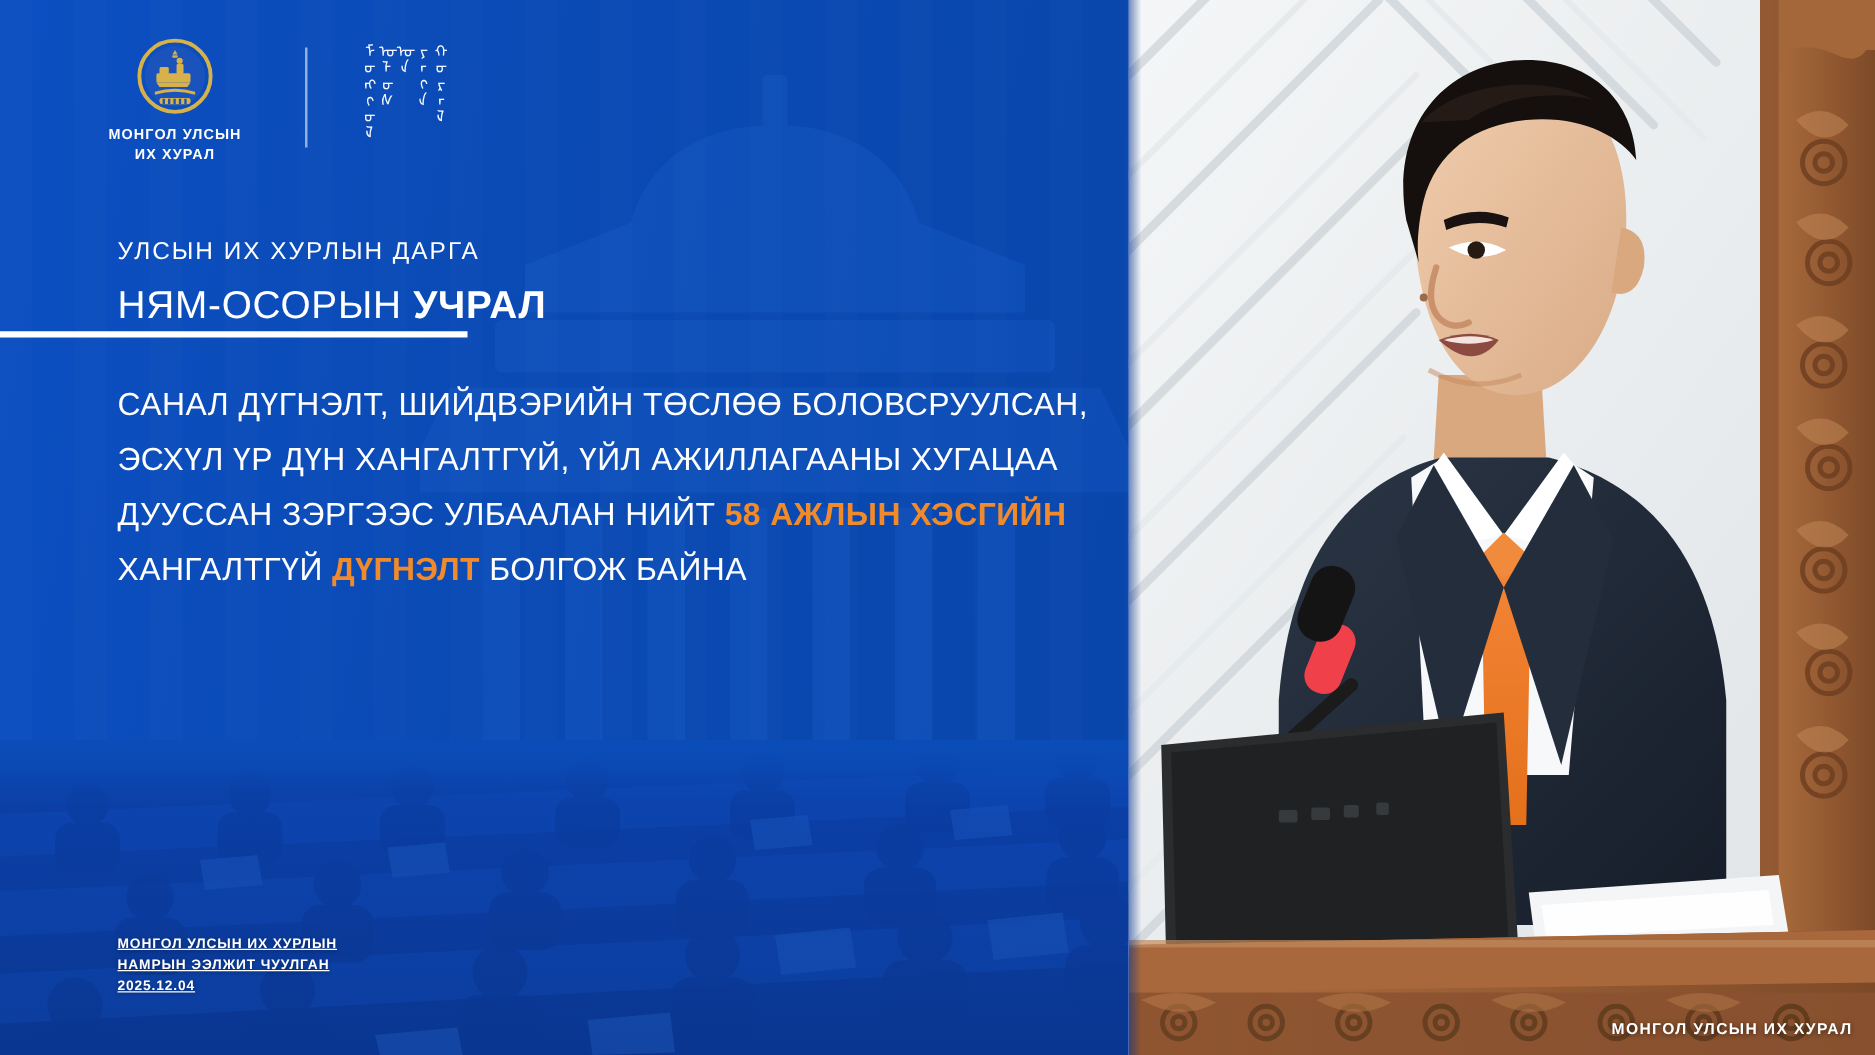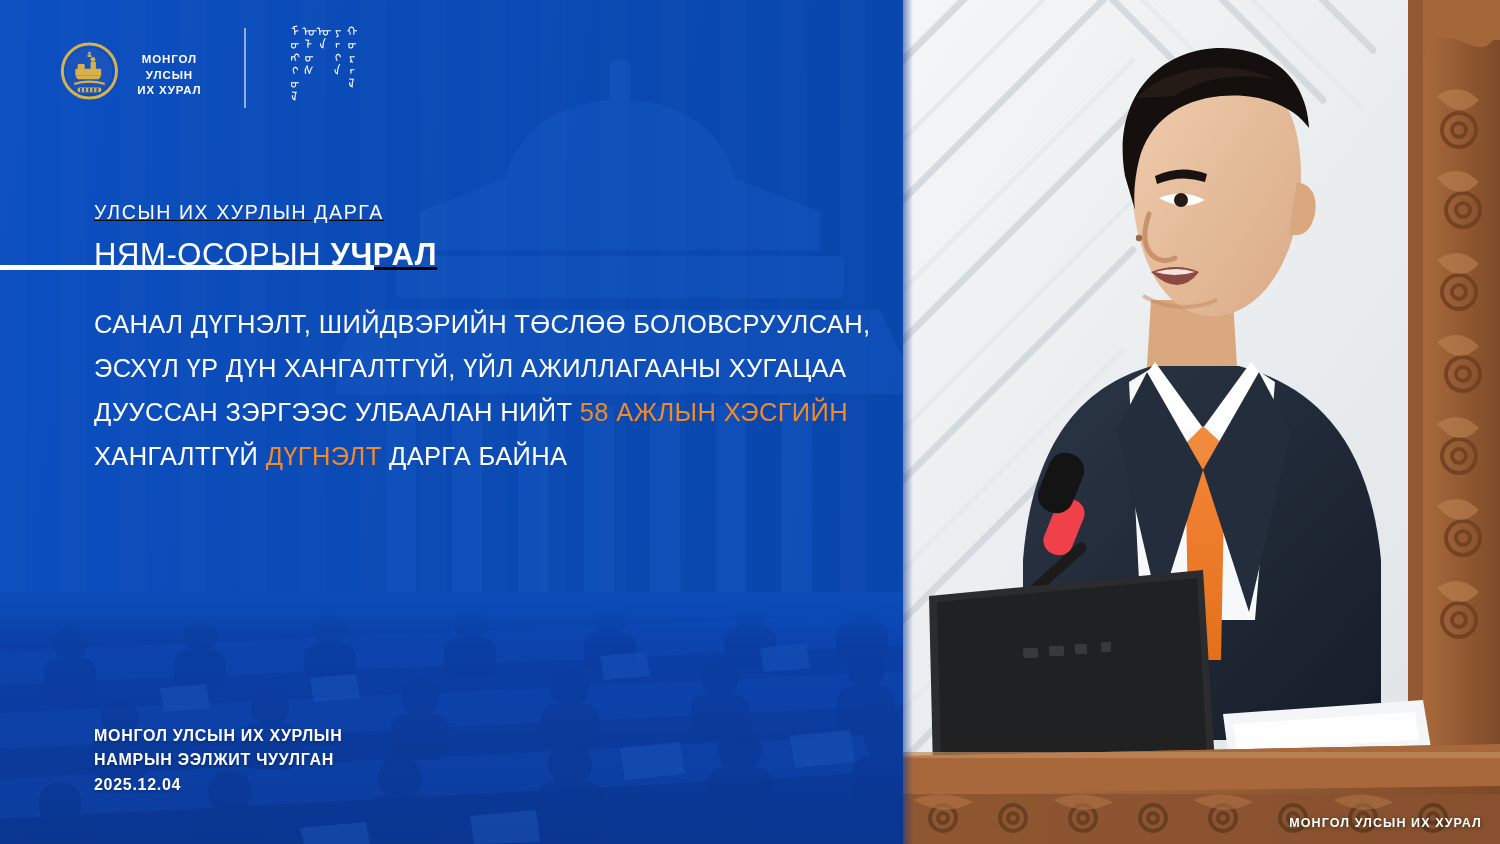--- a/index.html
+++ b/index.html
@@ -27,81 +27,81 @@
   .bg-building{
     position:absolute; left:300px; top:60px; width:640px; height:620px;
     opacity:.30;
   }
   .bg-building svg{ width:100%; height:100%; display:block; }
 
   
   .logo-lockup{
     position:absolute; left:60px; top:30px; display:flex; align-items:center; gap:22px;
   }
-  .emblem-block{ display:flex; flex-direction:row; align-items:center; width:160px; }
+  .emblem-block{ display:flex; flex-direction:column; align-items:center; width:160px; }
   .soyombo-emblem{ width:62px; height:62px; display:block; }
   .emblem-caption{
     margin-top:9px; color:#ffffff; font-size:11.5px; font-weight:700;
     letter-spacing:.9px; line-height:1.35; text-align:center; white-space:pre-line;
   }
   .logo-divider{
     width:2px; height:80px; background:rgba(255,255,255,.55); margin-left:2px; margin-top:-6px;
   }
   .mongol-script{
     color:#ffffff; font-size:13px; letter-spacing:1px; line-height:1.1;
     writing-mode:vertical-lr; text-orientation:upright;
     height:88px; margin-left:16px; margin-top:-6px;
     font-family:"DejaVu Sans",sans-serif; opacity:.97;
     display:flex; align-items:flex-start;
   }
 
   
-  .title-block{ position:absolute; left:94px; top:201px; width:760px;text-decoration:underline; }
+  .title-block{ position:absolute; left:94px; top:190px; width:760px; }
   .speaker-role{
     color:#ffffff; font-size:19.5px; font-weight:400; letter-spacing:1.6px;
   }
   .speaker-name{
     margin-top:13px; color:#ffffff; font-size:31px; letter-spacing:.6px;
     font-weight:400; white-space:nowrap;
   }
   .speaker-name b{ font-weight:700; }
 
   .rule{
     position:absolute; left:0; top:265px; width:374px; height:5px;
     background:#ffffff;
   }
 
   
   .body-text{
     position:absolute; left:94px; top:302px; width:790px;
     color:#ffffff; font-size:25.5px; font-weight:400;
     line-height:44px; letter-spacing:.35px;
   }
-  .body-text .hl{ color:#f08a2b; font-weight:400; }
+  .body-text .hl{ color:#f08a2b; font-weight:700; }
 
   
   .chamber-photo{
     position:absolute; left:0; bottom:0; width:903px; height:252px;
     overflow:hidden;
   }
   .chamber-photo .pic{ position:absolute; inset:0; }
   .chamber-tint{
     position:absolute; inset:0;
     background:linear-gradient(180deg,rgba(10,76,184,.92) 0%,rgba(10,64,170,.80) 22%,rgba(9,56,150,.74) 100%);
     mix-blend-mode:normal;
   }
   .chamber-fade-top{
     position:absolute; left:0; top:0; width:100%; height:36px;
     background:linear-gradient(180deg,#0a4cb8 0%,rgba(10,76,184,0) 100%);
   }
 
   .footer-caption{
     position:absolute; left:94px; bottom:46px; color:#ffffff;
-    font-size:16px; font-weight:700; letter-spacing:.7px; line-height:1.55;
-    white-space:pre-line; text-shadow:0 1px 3px rgba(0,0,0,.35);
+    font-size:11px; font-weight:700; letter-spacing:.7px; line-height:1.55;
+    white-space:pre-line; text-shadow:0 1px 3px rgba(0,0,0,.35);text-decoration:underline;
   }
 
   
   .right-photo{
     position:absolute; left:903px; top:0; width:597px; height:844px;
     overflow:hidden; background:#e9ecef;
   }
   .photo-svg{ position:absolute; inset:0; width:100%; height:100%; }
   .watermark{
     position:absolute; right:18px; bottom:14px; color:#ffffff;
@@ -192,21 +192,21 @@
 
     <div class="title-block">
       <div class="speaker-role">УЛСЫН ИХ ХУРЛЫН ДАРГА</div>
       <div class="speaker-name">
         <span>НЯМ-ОСОРЫН </span><b>УЧРАЛ</b>
       </div>
     </div>
 
     <div class="rule"></div>
 
-    <div class="body-text" id="body-text"><span>САНАЛ ДҮГНЭЛТ, ШИЙДВЭРИЙН ТӨСЛӨӨ БОЛОВСРУУЛСАН, ЭСХҮЛ ҮР ДҮН ХАНГАЛТГҮЙ, ҮЙЛ АЖИЛЛАГААНЫ ХУГАЦАА ДУУССАН ЗЭРГЭЭС УЛБААЛАН НИЙТ </span><span class="hl">58 АЖЛЫН ХЭСГИЙН</span><span> ХАНГАЛТГҮЙ </span><span class="hl">ДҮГНЭЛТ</span><span> ДАРГА БАЙНА</span></div>
+    <div class="body-text" id="body-text"><span>САНАЛ ДҮГНЭЛТ, ШИЙДВЭРИЙН ТӨСЛӨӨ БОЛОВСРУУЛСАН, ЭСХҮЛ ҮР ДҮН ХАНГАЛТГҮЙ, ҮЙЛ АЖИЛЛАГААНЫ ХУГАЦАА ДУУССАН ЗЭРГЭЭС УЛБААЛАН НИЙТ </span><span class="hl">58 АЖЛЫН ХЭСГИЙН</span><span> ХАНГАЛТГҮЙ </span><span class="hl">ДҮГНЭЛТ</span><span> БОЛГОЖ БАЙНА</span></div>
 
     <div class="chamber-photo">
       <svg class="pic" viewBox="0 0 903 252" preserveAspectRatio="xMidYMid slice">
         <defs>
           <linearGradient id="chbg" x1="0" y1="0" x2="0" y2="1">
             <stop offset="0" stop-color="#123f9e"></stop>
             <stop offset="1" stop-color="#0b2f7e"></stop>
           </linearGradient>
         </defs>
         <rect width="903" height="252" fill="url(#chbg)"></rect>

